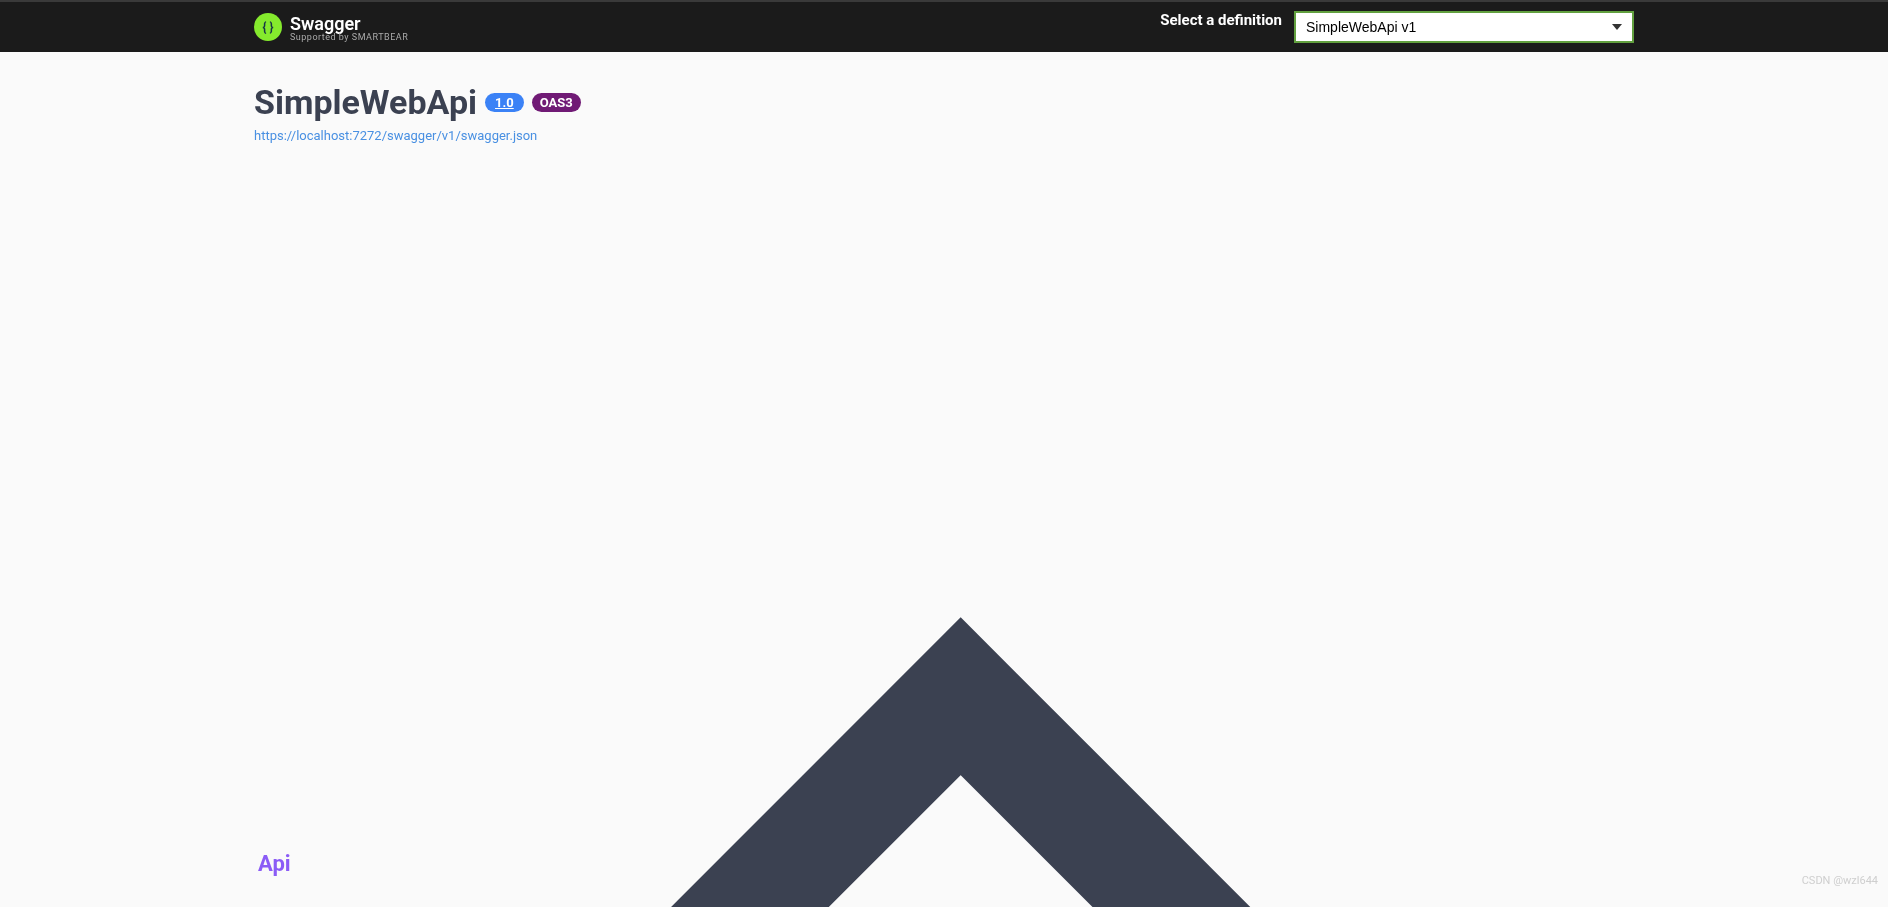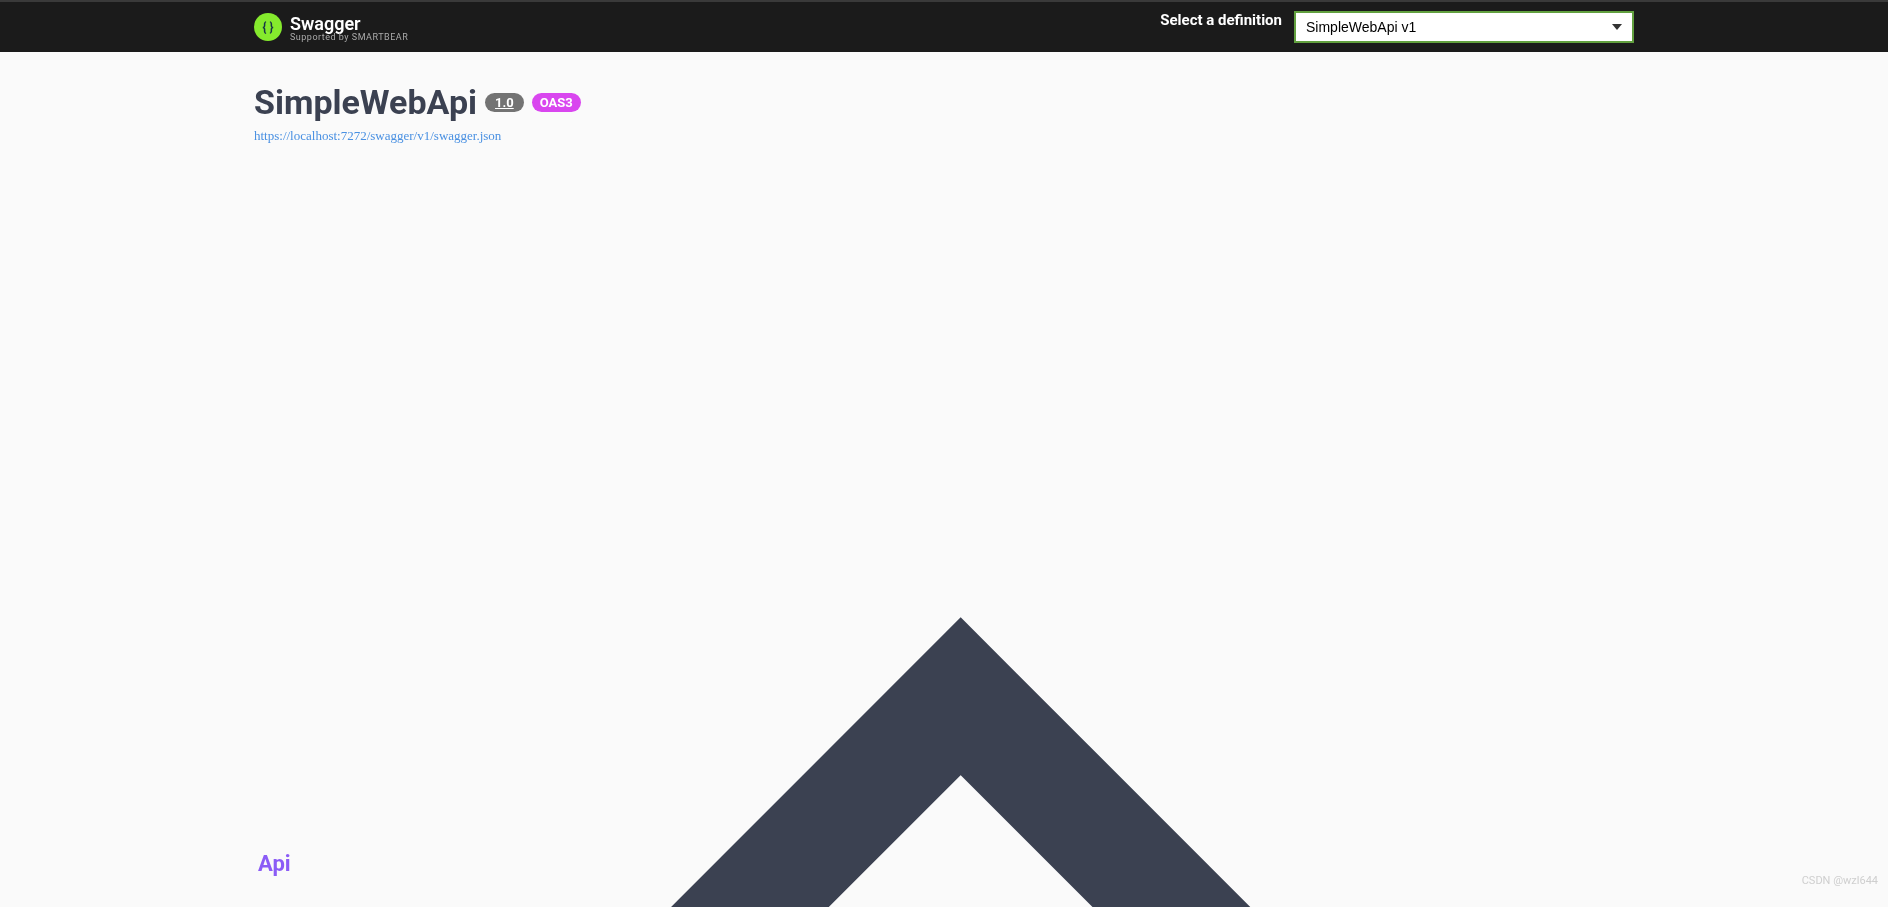--- a/index.html
+++ b/index.html
@@ -11,23 +11,23 @@
   .logo-text { color: #fff; font-size: 18px; font-weight: 600; }
   .logo-sub { color: #aaa; font-size: 9px; letter-spacing: 0.5px; margin-top: -2px; }
   .defsel { display: flex; align-items: flex-start; gap: 12px; }
   .defsel-label { color: #fff; font-size: 15px; font-weight: 700; }
   .defsel-select { background: #fff; border: 2px solid #62a03f; border-radius: 0; padding: 6px 34px 6px 10px; font-size: 14px; min-width: 340px; appearance: none; position: relative; }
   .defsel-wrap { position: relative; }
   .defsel-wrap::after { content: ""; position: absolute; right: 12px; top: 50%; transform: translateY(-50%); border-left: 5px solid transparent; border-right: 5px solid transparent; border-top: 6px solid #333; pointer-events: none; }
   .container { max-width: 1460px; margin: 0 auto; padding: 30px 40px; }
   .title-row { display: flex; align-items: center; gap: 8px; }
   .title { font-size: 34px; font-weight: 700; color: #3b4151; }
-  .badge-ver { background: #737373; color: #fff; font-size: 13px; font-weight: 700; padding: 2px 10px; border-radius: 12px; text-decoration: underline; }
-  .badge-oas { background: #d946ef; color: #fff; font-size: 13px; font-weight: 700; padding: 2px 8px; border-radius: 12px; }
-  .spec-url { color: #4990e2; font-size: 13px; margin-top: 6px; display: inline-block; font-family: Liberation Serif, serif; }
+  .badge-ver { background: #3b82f6; color: #fff; font-size: 13px; font-weight: 700; padding: 2px 10px; border-radius: 12px; text-decoration: underline; }
+  .badge-oas { background: #701a75; color: #fff; font-size: 13px; font-weight: 700; padding: 2px 8px; border-radius: 12px; }
+  .spec-url { color: #4990e2; font-size: 13px; margin-top: 6px; display: inline-block; }
   .tag-section { margin-top: 40px; }
   .tag-header { display: flex; align-items: center; justify-content: space-between; padding: 10px 4px; cursor: pointer; border-bottom: 1px solid rgba(59,65,81,.3); }
   .tag-name { font-size: 22px; font-weight: 700; color: #8b5cf6; }
   .watermark { position: fixed; bottom: 20px; right: 10px; font-size: 11px; color: #cfcfcf; }
   svg.chev path { stroke: #3b4151; stroke-width: 2; fill: none; }
 </style>
 </head>
 <body>
 
 <div class="topbar">

